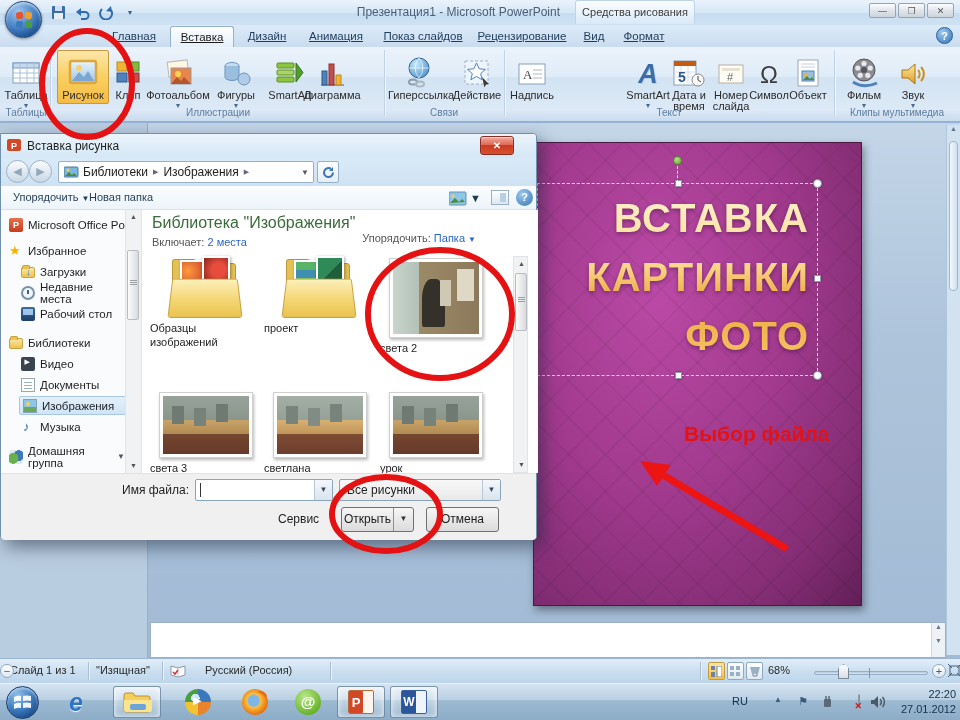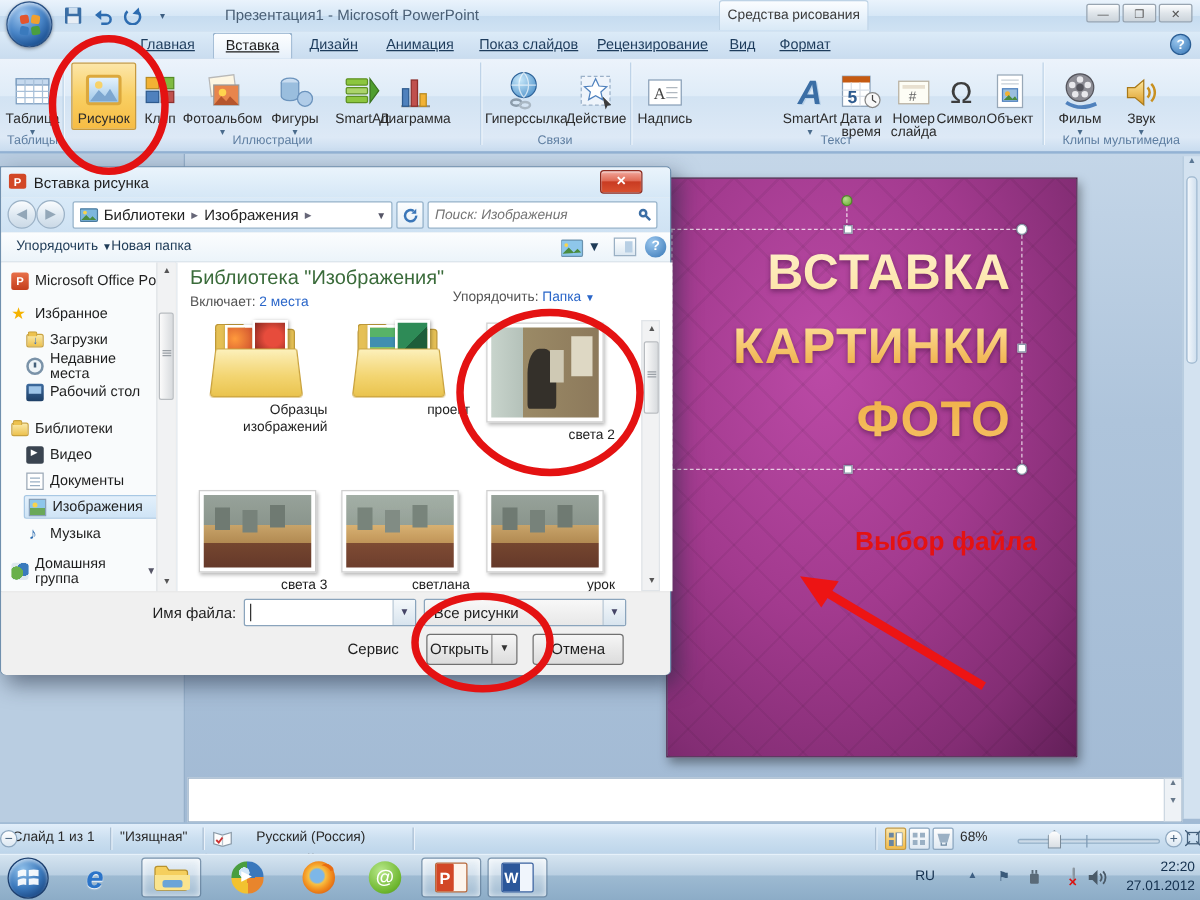--- a/index.html
+++ b/index.html
@@ -9,21 +9,21 @@
 
 #titlebar { position:absolute; left:0; top:0; width:960px; height:25px;
   background:linear-gradient(180deg,#eaf3fc 0%,#d6e7f6 50%,#c6dcf0 51%,#cfe2f3 100%); }
 #orb { position:absolute; left:5px; top:1px; width:37px; height:37px; border-radius:50%;
   background:radial-gradient(circle at 35% 28%,#9fc6ee 0%,#4a86c8 45%,#1f5596 75%,#123a6b 100%);
   border:1px solid #2a4f80; box-shadow:inset 0 2px 3px rgba(255,255,255,.6),0 1px 3px rgba(0,0,0,.4); z-index:12; }
 #orb svg { position:absolute; left:7px; top:7px; }
 #qat { position:absolute; left:48px; top:2px; height:20px; display:flex; align-items:center; gap:4px; z-index:5; }
 .qbtn { width:20px; height:18px; display:flex; align-items:center; justify-content:center; border-radius:3px; }
 .qdd::after { content:"▾"; font-size:8px; color:#3e5f82; }
-#title-text { position:absolute; left:180px; top:5px; width:380px; text-align:left; font-size:12px; color:#4a5f75; }
+#title-text { position:absolute; left:180px; top:5px; width:380px; text-align:right; font-size:12px; color:#4a5f75; }
 #ctx-group { position:absolute; left:575px; top:0; width:120px; height:24px;
   background:linear-gradient(180deg,#fbfdff 0%,#e8f2fb 55%,#d9e9f6 100%);
   border:1px solid #bed3e6; border-bottom:none; border-radius:3px 3px 0 0;
   font-size:11px; color:#3c3c3c; text-align:center; line-height:23px; }
 #win-controls { position:absolute; right:6px; top:3px; display:flex; gap:2px; z-index:5; }
 .wc { width:27px; height:15px; border:1px solid #98a4b0; border-radius:2px;
   background:linear-gradient(#fcfdfe,#dfe5ea 50%,#ccd4db); font-size:9px; color:#555;
   display:flex; align-items:center; justify-content:center; }
 #help-btn { position:absolute; left:936px; top:27px; width:17px; height:17px; border-radius:50%;
   background:radial-gradient(circle at 35% 30%,#9cc8ef,#3575b5); color:#fff; font-size:11px; font-weight:bold;
@@ -164,21 +164,21 @@
   border:1px solid #b8bcc0; border-radius:2px; }
 .sb-thumb::after { content:""; position:absolute; left:2px; top:45%; width:7px; height:1px; background:#9aa0a6;
   box-shadow:0 2px 0 #9aa0a6, 0 -2px 0 #9aa0a6; }
 
 #dlg-list { position:absolute; left:140px; top:76px; width:397px; height:263px; background:#fff; border-left:1px solid #e0e6ec; }
 #lib-title { position:absolute; left:10px; top:4px; font-size:16px; color:#3a6b3a; }
 #lib-sub { position:absolute; left:10px; top:26px; font-size:11px; color:#555; }
 #lib-sub a { color:#2a66c9; text-decoration:none; }
 #arrange { position:absolute; right:62px; top:22px; font-size:11px; color:#555; }
 #arrange .blue { color:#2a66c9; }
-.tile { position:absolute; width:112px; text-align:right; }
+.tile { position:absolute; width:112px; text-align:left; }
 .tile .tlabel { font-size:11px; color:#1e1e1e; line-height:14px; margin-top:3px; }
 .clip12 { height:12px; overflow:hidden; }
 .bigfolder { position:relative; width:76px; height:60px; margin:0 auto; }
 .bigfolder .back { position:absolute; left:4px; top:5px; width:64px; height:46px; background:#e5c055;
   border:1px solid #bd9839; border-radius:3px; }
 .bigfolder .back::before { content:""; position:absolute; top:-5px; left:-1px; width:22px; height:5px;
   background:#e5c055; border:1px solid #bd9839; border-bottom:none; border-radius:3px 3px 0 0; }
 .bigfolder .front { position:absolute; left:2px; bottom:1px; width:70px; height:40px;
   background:linear-gradient(180deg,#fcf0bb,#f3d572 60%,#eac44f); border:1px solid #c9a23e;
   border-radius:2px 2px 3px 3px; transform:perspective(60px) rotateX(12deg); }
@@ -604,24 +604,20 @@
         <span>Изображения</span>
         <span class="crumb-sep">▶</span>
         <span id="crumb-dd">▼</span>
       </div>
       <span id="refresh-btn">
         <svg width="13" height="13">
             <path d="M11 6.5 a4.5 4.5 0 1 1 -2-3.7" stroke="#3a76b8" stroke-width="2" fill="none"></path>
             <path d="M11 1 v4 h-4z" fill="#3a76b8"></path>
           </svg>
       </span>
-      <div id="searchbox">
-        <input placeholder="Поиск: Изображения" style="">
-        <span class="mag"></span>
-      </div>
     </div>
     <div id="dlg-toolbar">
       <span class="tbitem" style="left:12px"><span>Упорядочить</span> <span class="dd8">▼</span></span>
       <span class="tbitem" style="left:88px"><span>Новая папка</span></span>
       <span id="views-btn">
         <svg width="18" height="15">
             <rect x="0" y="1" width="17" height="13" rx="1" fill="#8ec6ea" stroke="#6a92ae"></rect>
             <path d="M1 12 l5-5 4 4 3-3 3 3z" fill="#4a8c3f"></path>
             <circle cx="4" cy="5" r="1.5" fill="#f8d44c"></circle>
           </svg>

